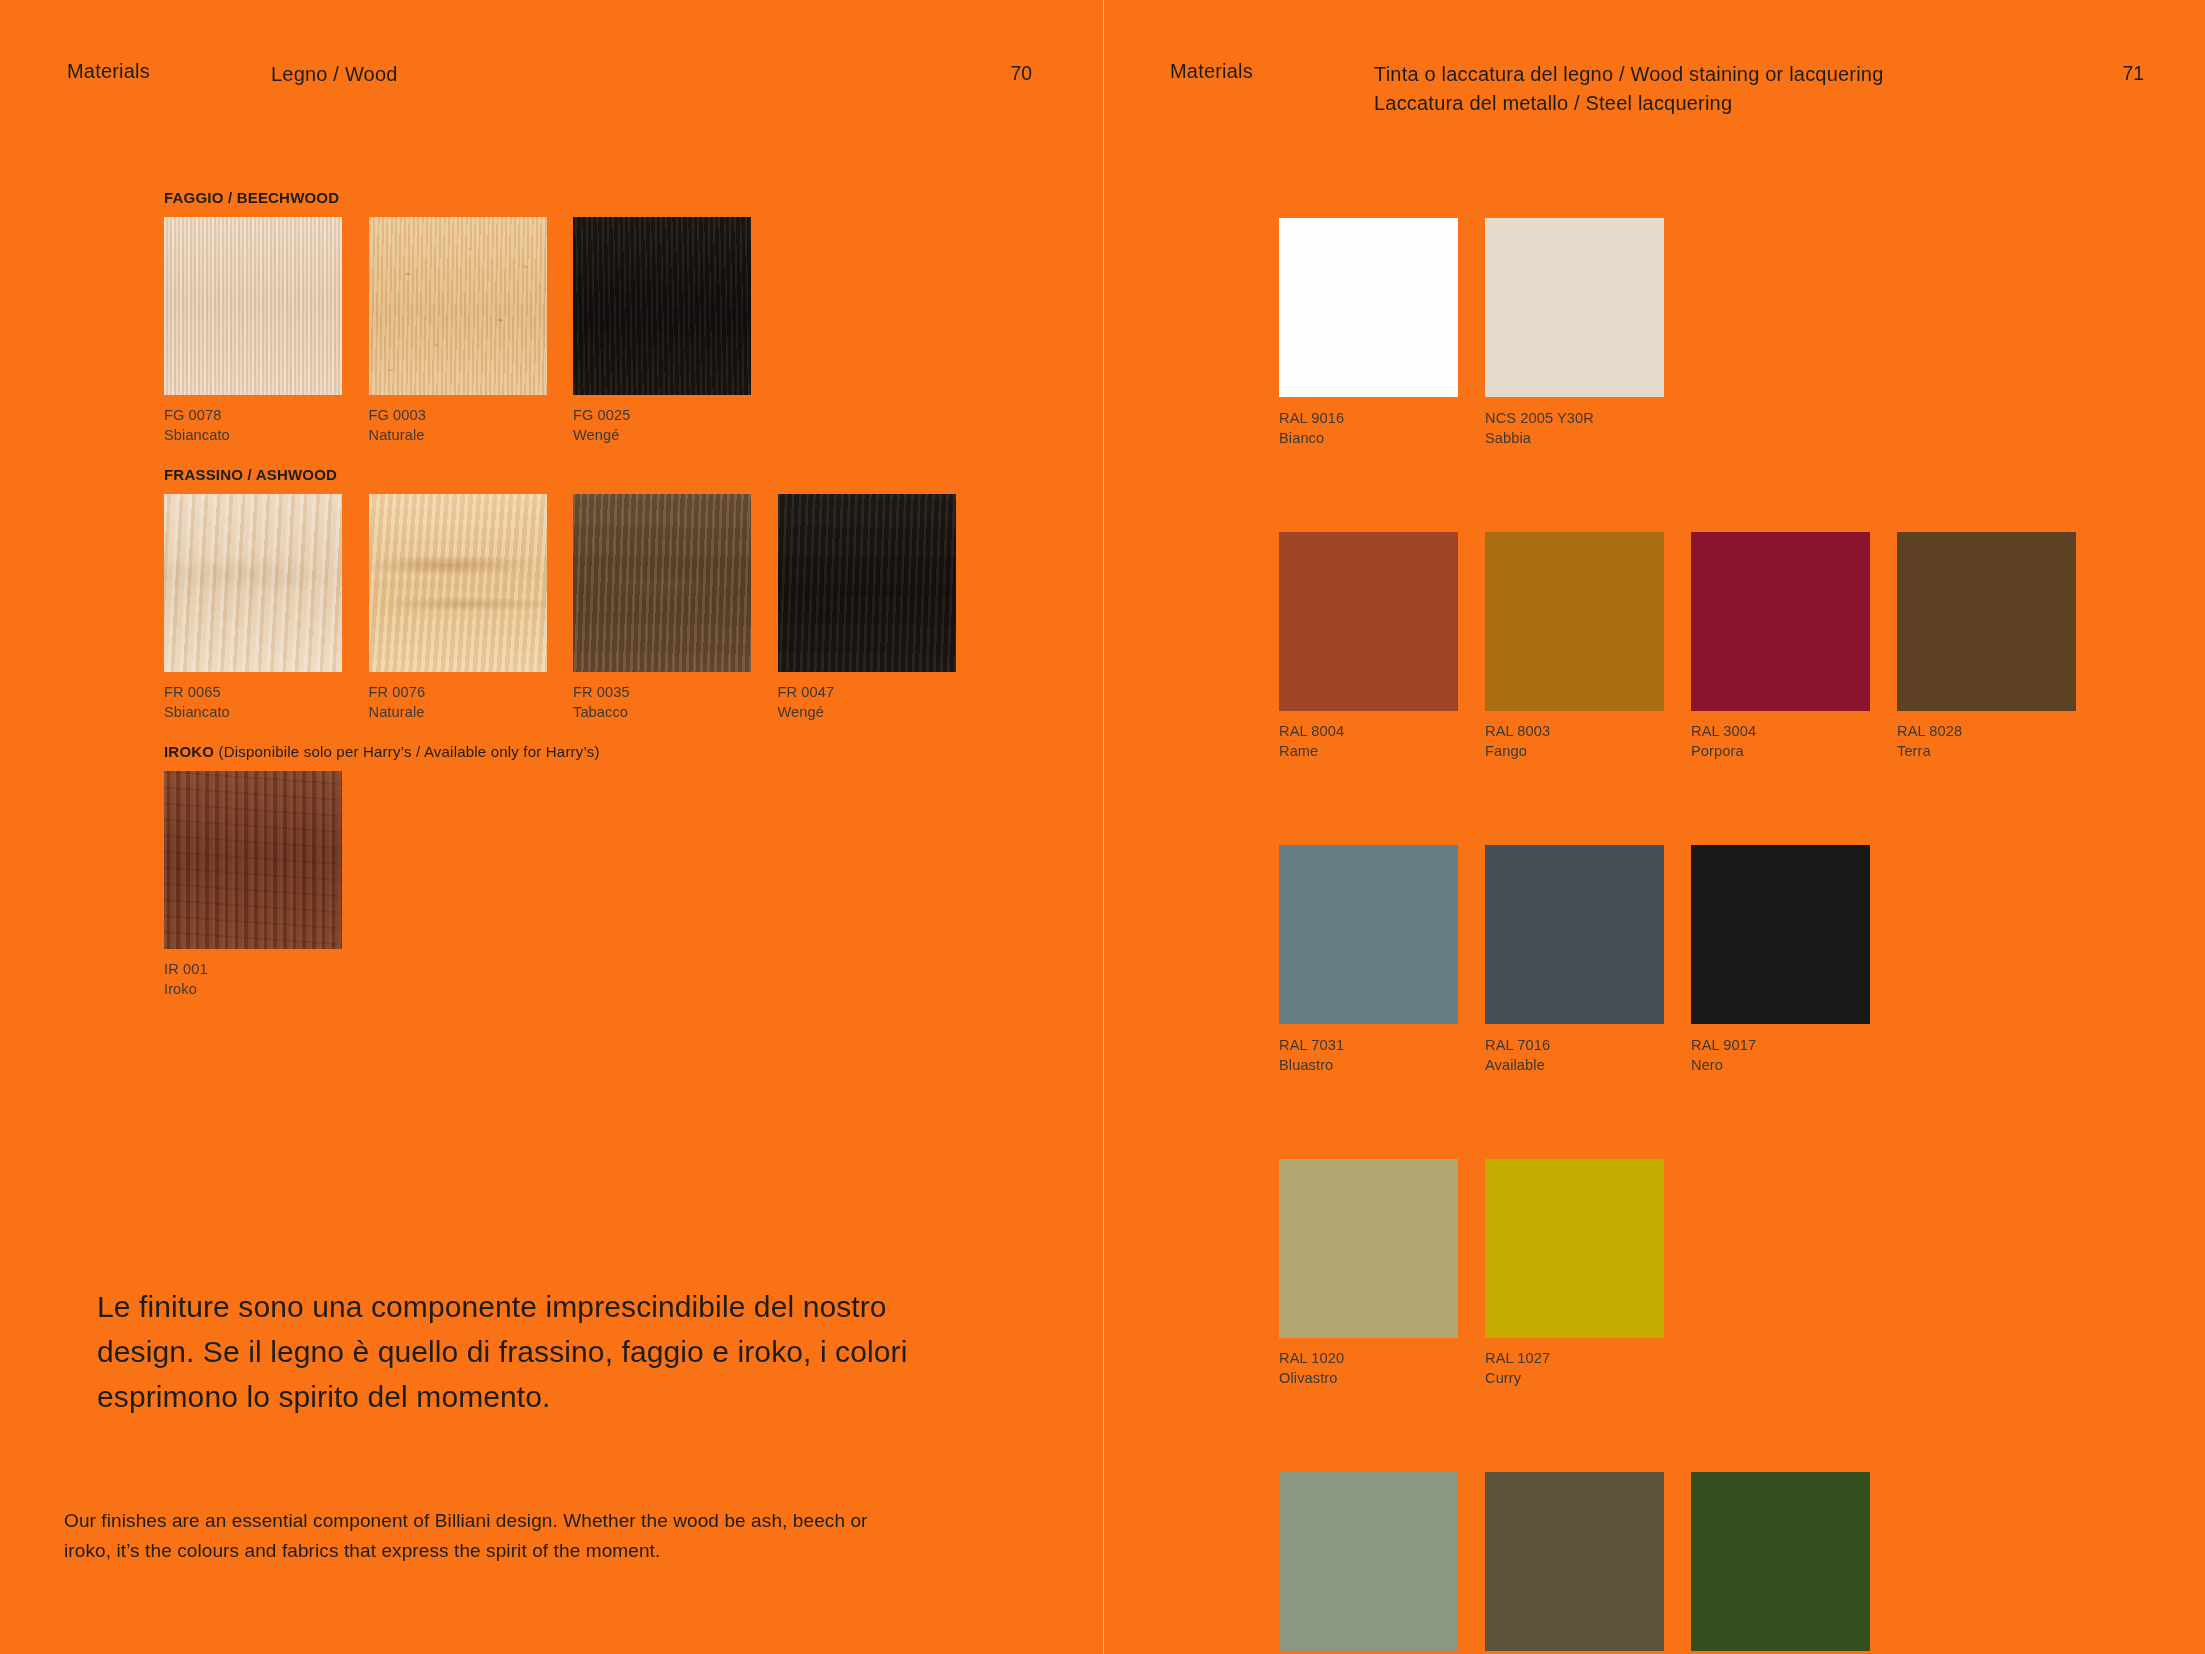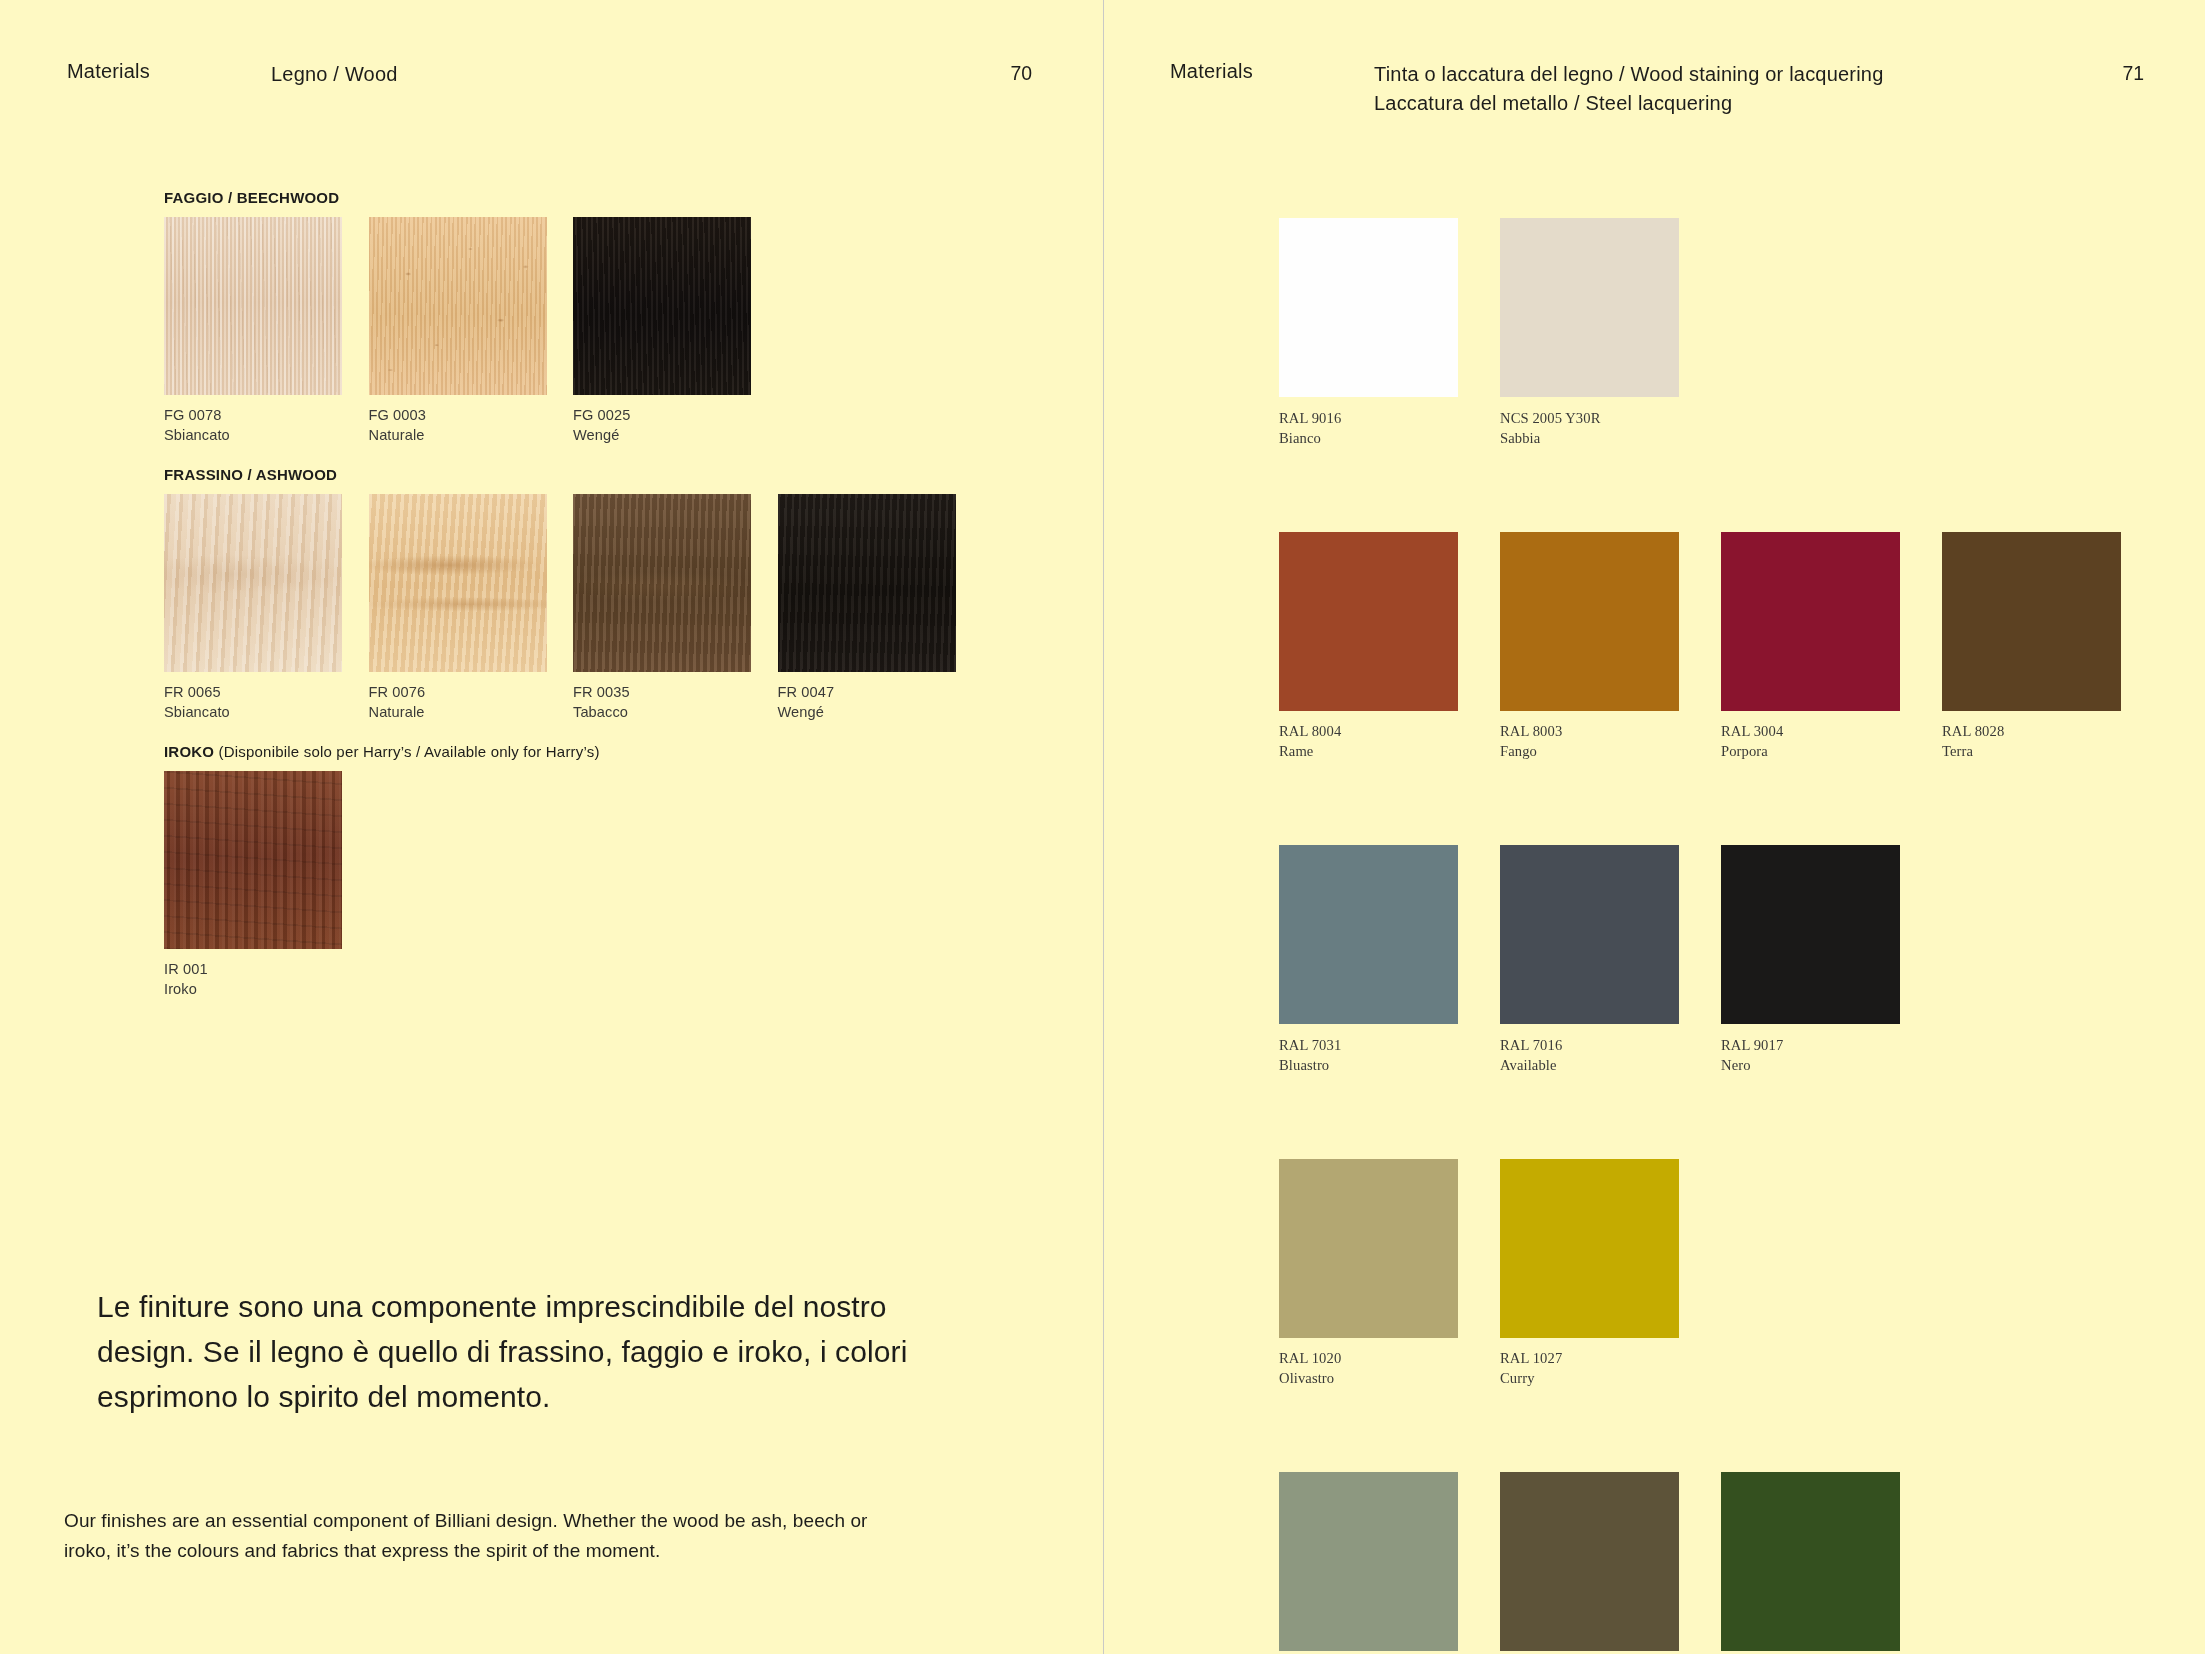--- a/index.html
+++ b/index.html
@@ -11,21 +11,21 @@
     width: 2206px;
     height: 1654px;
     font-family: "Liberation Sans", sans-serif;
     color: #1d1d1b;
     overflow: hidden;
   }
   .spread {
     position: relative;
     width: 2206px;
     height: 1654px;
-    background: #fef9c3;
+    background: #f97316;
     display: flex;
   }
   .gutter {
     position: absolute;
     left: 1103px;
     top: 0;
     width: 0.9px;
     height: 1654px;
     background: #c9c9c6;
   }
@@ -214,23 +214,22 @@
   }
 
   
   .color-grid {
     position: absolute;
     left: 176px;
     top: 218px;
   }
   .color-row {
     display: flex;
-    gap: 42px;
+    gap: 27px;
     margin-bottom: 84px;
-    font-family: Liberation Serif, serif;
   }
   .color-cell { width: 179px; }
   .color-chip {
     width: 179px;
     height: 179px;
     display: block;
   }
 </style>
 </head>
 <body>

